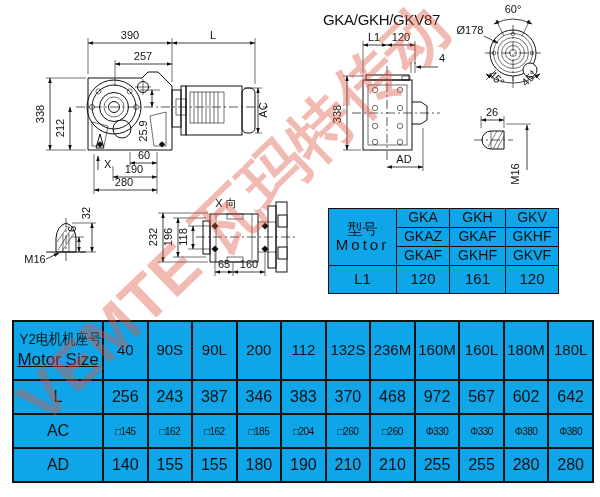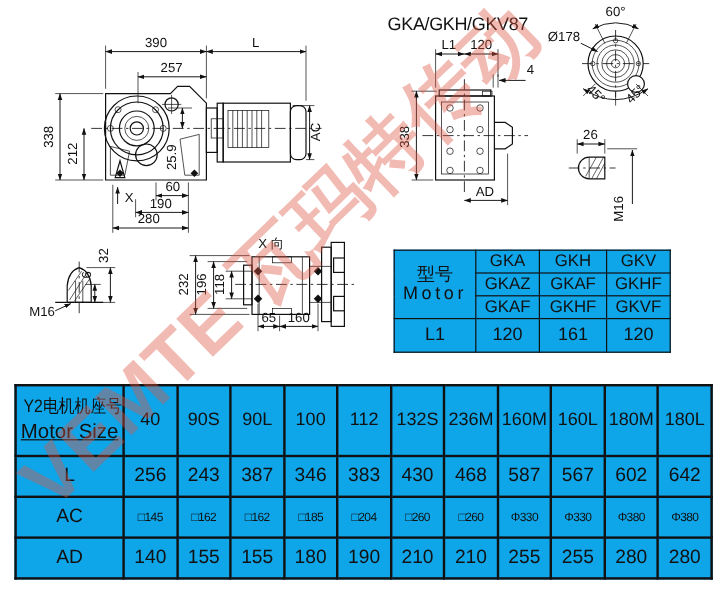--- a/index.html
+++ b/index.html
@@ -323,39 +323,39 @@
   </colgroup>
   <tbody>
       <tr>
     <td class="hd">
       <span class="cn">Y2电机机座号</span>
       <span class="en">Motor Size</span>
     </td>
     <td class="hd">40</td>
     <td class="hd">90S</td>
     <td class="hd">90L</td>
-    <td class="hd">100</td>
+    <td class="hd">200</td>
     <td class="hd">112</td>
     <td class="hd">132S</td>
     <td class="hd">236M</td>
     <td class="hd">160M</td>
     <td class="hd">160L</td>
     <td class="hd">180M</td>
     <td class="hd">180L</td>
   </tr>
   <tr>
     <td>L</td>
     <td>256</td>
     <td>243</td>
     <td>387</td>
     <td>346</td>
     <td>383</td>
-    <td>430</td>
+    <td>370</td>
     <td>468</td>
-    <td>587</td>
+    <td>972</td>
     <td>567</td>
     <td>602</td>
     <td>642</td>
   </tr>
   <tr>
     <td>AC</td>
     <td class="ac">□145</td>
     <td class="ac">□162</td>
     <td class="ac">□162</td>
     <td class="ac">□185</td>

